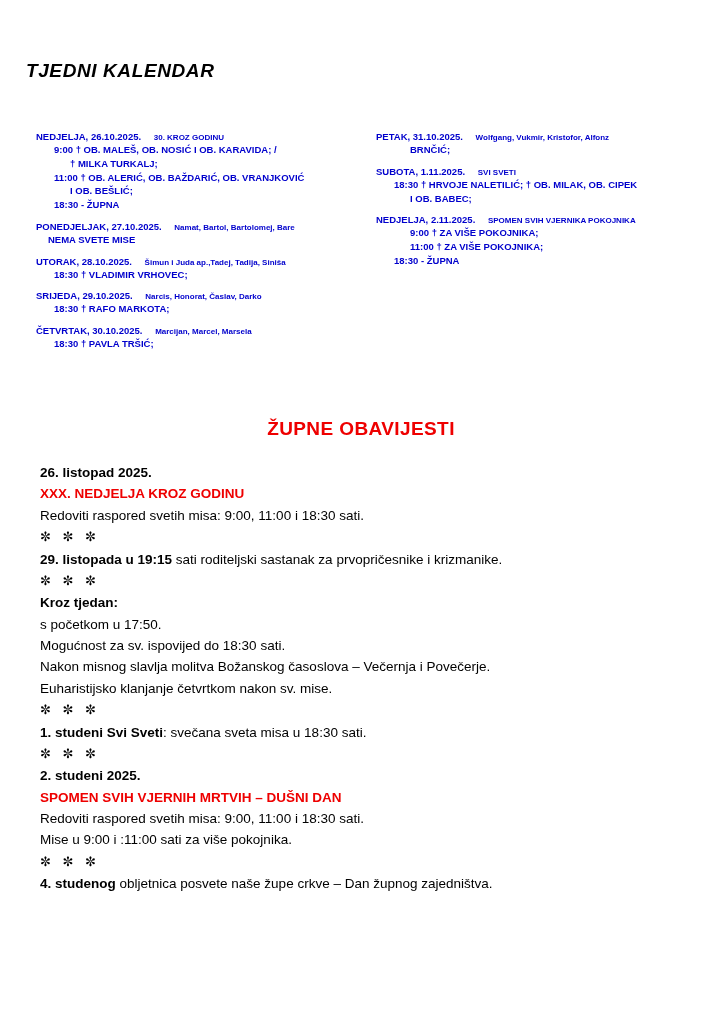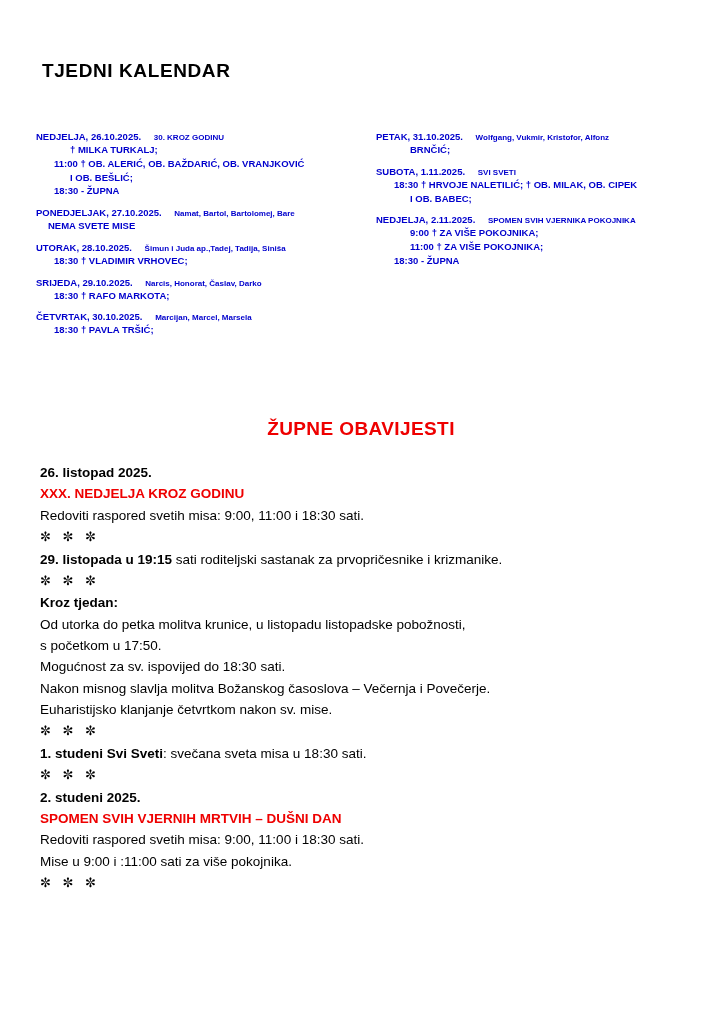--- a/index.html
+++ b/index.html
@@ -18,26 +18,27 @@
   .page {
     position: relative;
     width: 722px;
     height: 1024px;
     box-sizing: border-box;
   }
 
   
   .cal-title {
     position: absolute;
-    left: 42px;
+    left: 26px;
     top: 60px;
     font-size: 19px;
     font-weight: bold;
     letter-spacing: 0.6px;
     color: #000;
+    font-style: italic;
   }
 
   
   .cal-cols {
     position: absolute;
     left: 36px;
     top: 100px;
     width: 660px;
     display: flex;
     gap: 0px;
@@ -117,20 +118,21 @@
 
   <div class="cal-cols">
 
     <div class="cal-col left">
 
       <div class="day-block">
         <div class="day-head">
           <span>NEDJELJA, 26.10.2025.</span>
           <span class="saints">30. KROZ GODINU</span>
         </div>
+        <div class="mass-line">9:00 † OB. MALEŠ, OB. NOSIĆ I OB. KARAVIDA; /</div>
         <div class="mass-line ind2">† MILKA TURKALJ;</div>
         <div class="mass-line">11:00 † OB. ALERIĆ, OB. BAŽDARIĆ, OB. VRANJKOVIĆ</div>
         <div class="mass-line ind2">I OB. BEŠLIĆ;</div>
         <div class="mass-line">18:30 -  ŽUPNA</div>
       </div>
 
       <div class="day-block">
         <div class="day-head">
           <span>PONEDJELJAK, 27.10.2025.</span>
           <span class="saints">Namat, Bartol, Bartolomej, Bare</span>
@@ -202,31 +204,31 @@
 
     <span class="l b">26. listopad 2025.</span>
     <span class="l red">XXX. NEDJELJA KROZ GODINU</span>
     <span class="l">Redoviti raspored svetih misa: 9:00, 11:00 i 18:30 sati.</span>
     <span class="l stars">✼ ✼ ✼</span>
 
     <span class="l"><span class="b">29. listopada u 19:15</span><span> sati roditeljski sastanak za prvopričesnike i krizmanike.</span></span>
     <span class="l stars">✼ ✼ ✼</span>
 
     <span class="l b">Kroz tjedan:</span>
-    <span class="l">Od utorka do petka molitva krunice, u listopadu listopadske pobožnosti,</span>
     <span class="l">s početkom u 17:50.</span>
     <span class="l">Mogućnost za sv. ispovijed do 18:30 sati.</span>
     <span class="l">Nakon misnog slavlja molitva Božanskog časoslova – Večernja i Povečerje.</span>
     <span class="l">Euharistijsko klanjanje četvrtkom nakon sv. mise.</span>
     <span class="l stars">✼ ✼ ✼</span>
 
     <span class="l"><span class="b">1. studeni Svi Sveti</span><span>: svečana sveta misa u 18:30 sati.</span></span>
     <span class="l stars">✼ ✼ ✼</span>
 
     <span class="l b">2. studeni 2025.</span>
     <span class="l red">SPOMEN SVIH VJERNIH MRTVIH – DUŠNI DAN</span>
     <span class="l">Redoviti raspored svetih misa: 9:00, 11:00 i 18:30 sati.</span>
     <span class="l">Mise u 9:00 i :11:00 sati za više pokojnika.</span>
     <span class="l stars">✼ ✼ ✼</span>
 
+    <span class="l"><span class="b">4. studenog</span><span> obljetnica posvete naše župe crkve – Dan župnog zajedništva.</span></span>
   </div>
 
 </div>
 
 </body></html>

